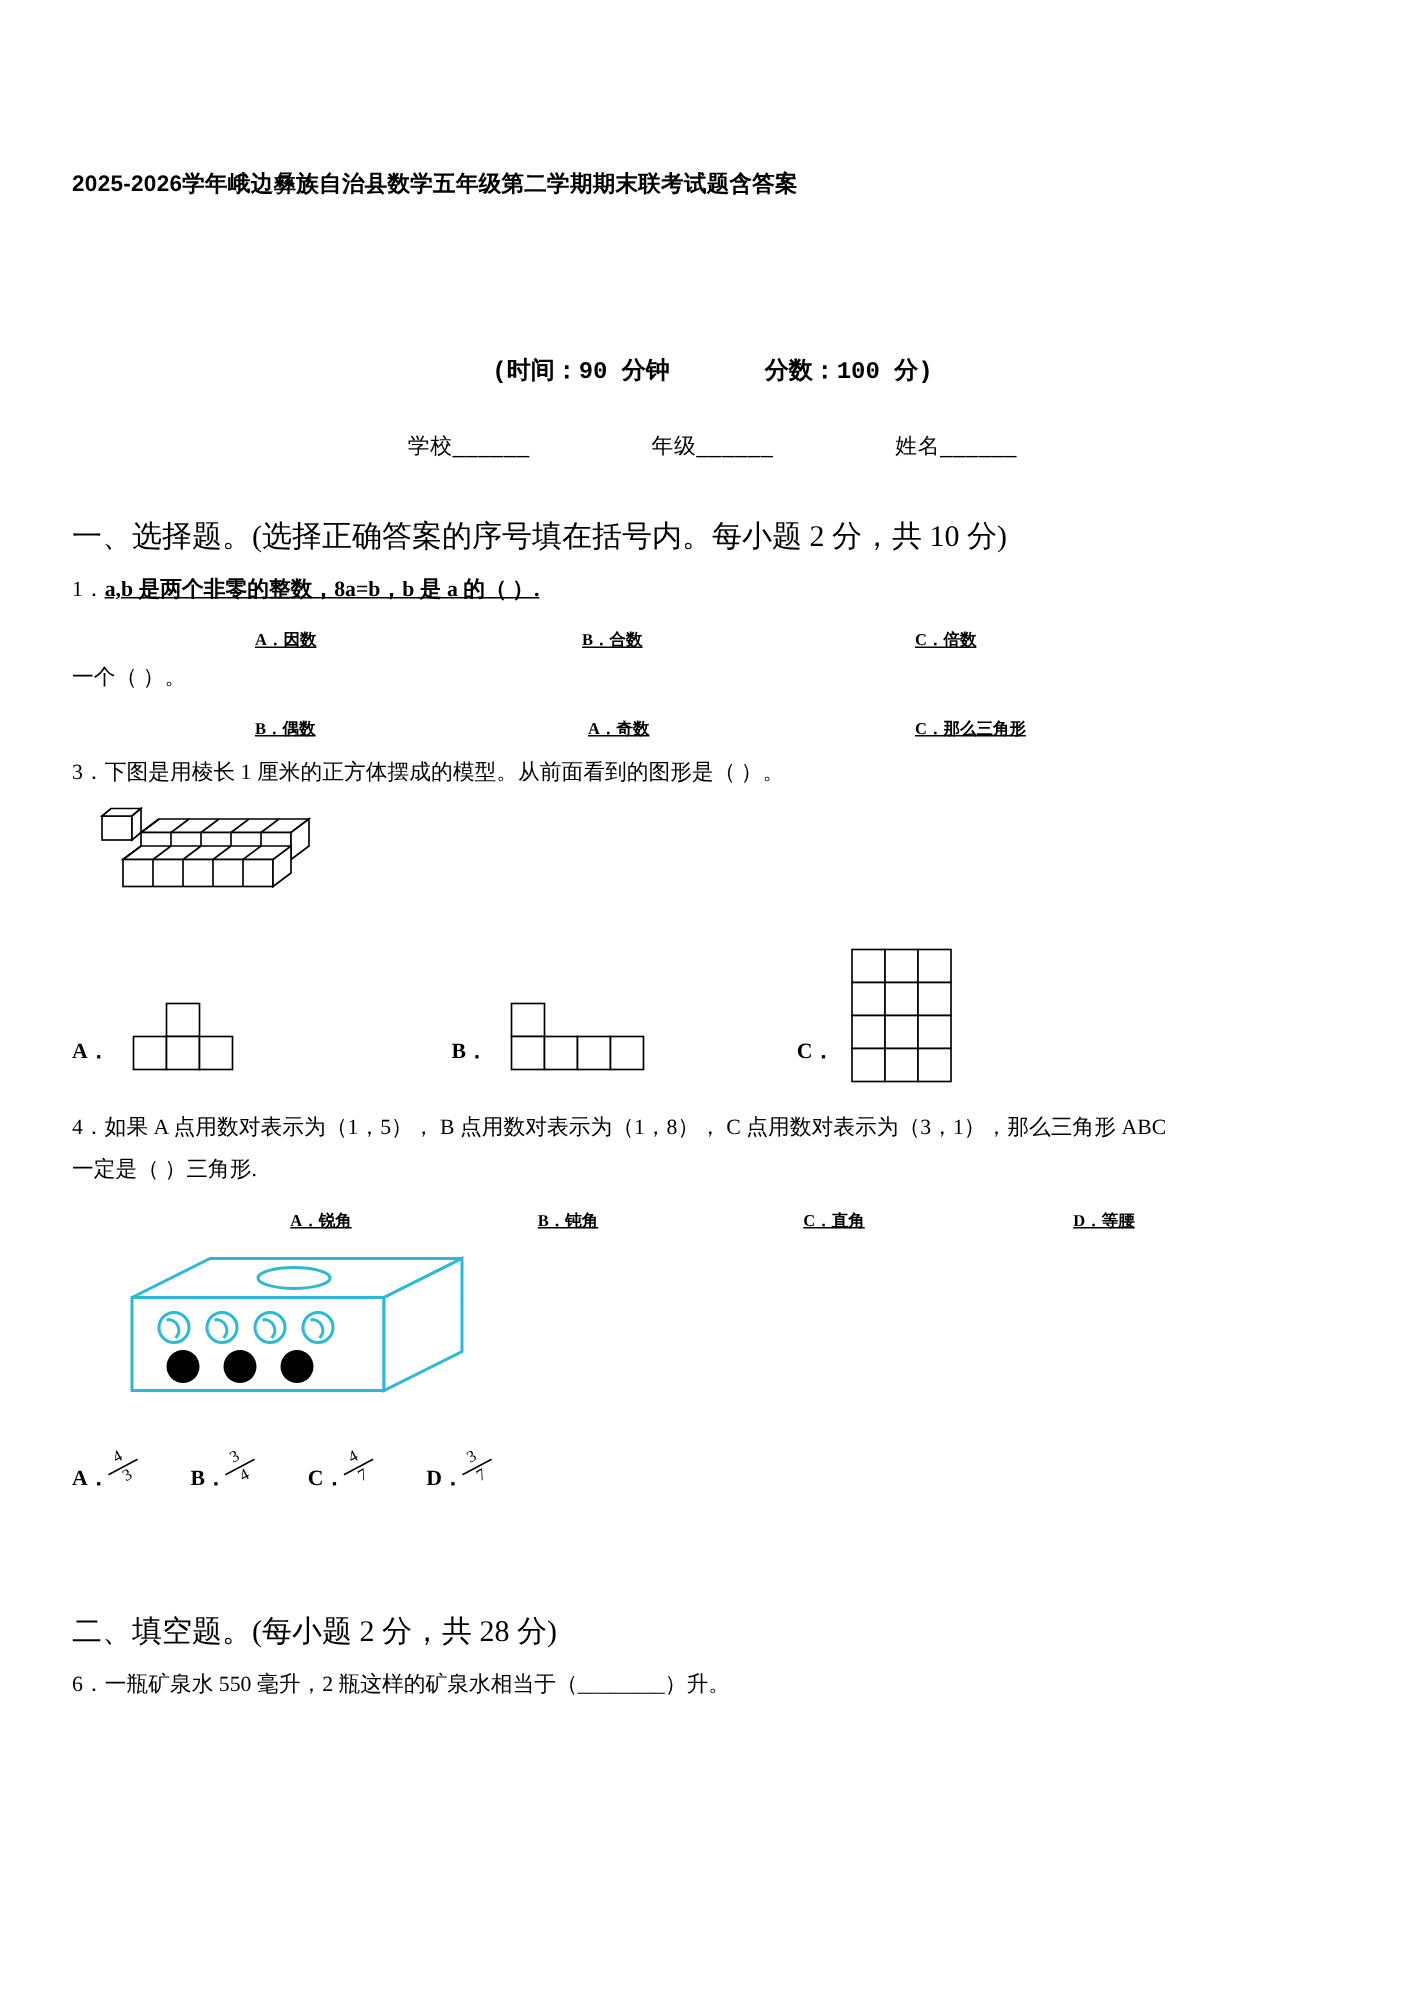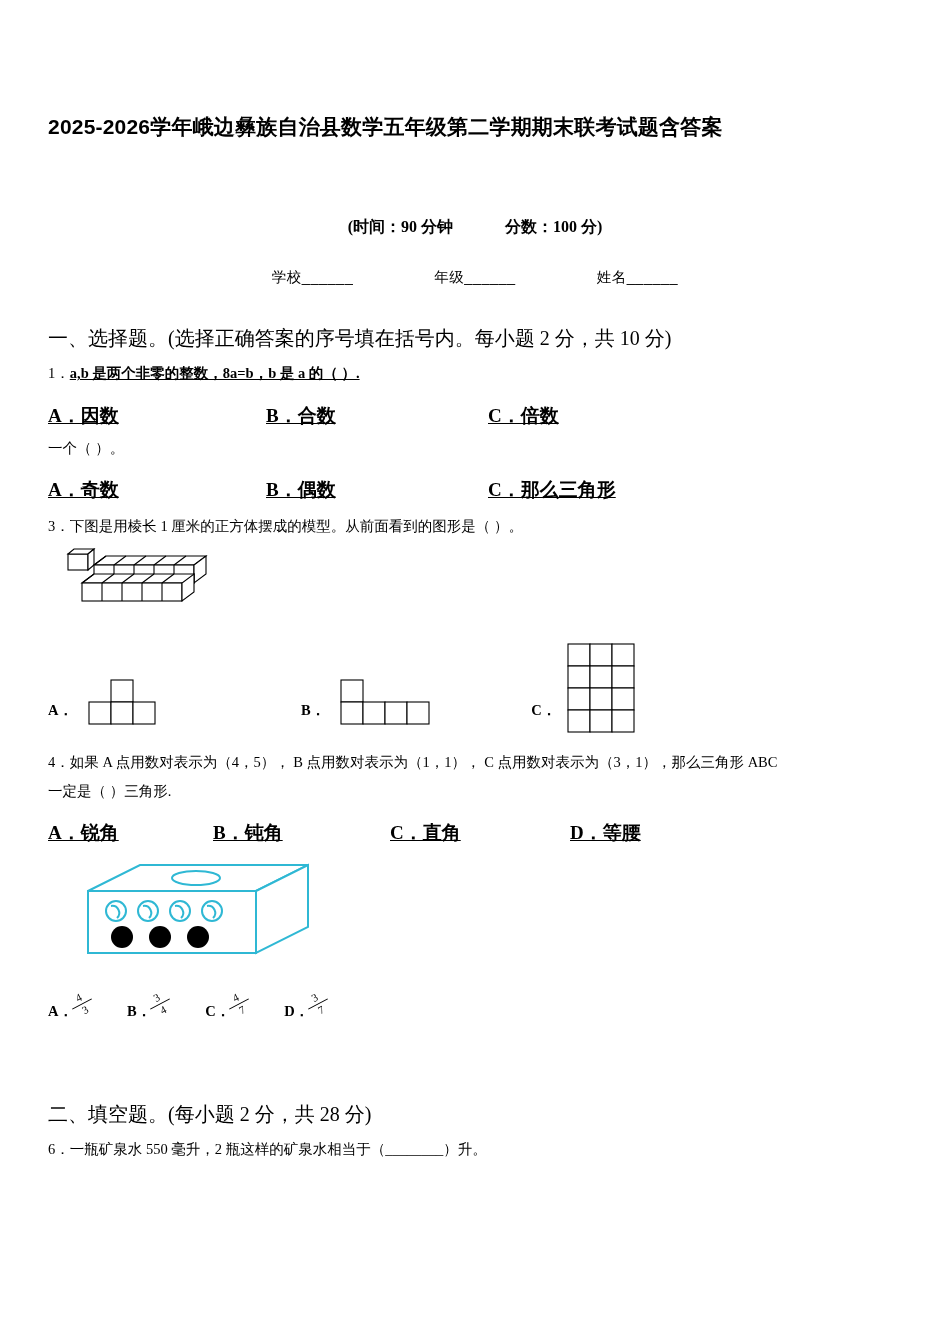--- a/index.html
+++ b/index.html
@@ -17,33 +17,33 @@
   }
   .page {
     width: 950px;
     height: 1344px;
     position: relative;
     box-sizing: border-box;
     padding: 0 48px;
   }
   .doc-title {
     font-family: "Liberation Sans", sans-serif;
-    font-size: 21px;
+    font-size: 15px;
     font-weight: bold;
     letter-spacing: 0.2px;
     margin-top: 112px;
     margin-bottom: 0;
     line-height: 1.4;
   }
   .meta-line {
-    font-family: Liberation Serif, serif;
+    font-family: Liberation Mono, monospace;
     font-size: 16px;
     font-weight: bold;
     text-align: center;
-    margin-top: 76px;
+    margin-top: 104px;
   }
   .meta-line .gap {
     display: inline-block;
     width: 44px;
   }
   .fill-line {
     font-family: "Liberation Sans", sans-serif;
     font-size: 14.5px;
     text-align: center;
     margin-top: 30px;
@@ -62,23 +62,24 @@
     font-size: 14.5px;
     line-height: 1.95;
     margin-top: 4px;
   }
   .q-indent {
     font-size: 14.5px;
     line-height: 1.95;
   }
   .opts {
     display: flex;
-    font-size: 19px;
+    font-size: 11px;
     margin-top: 10px;
     line-height: 1.9;
+    justify-content: center;
   }
   .opts .o {
     display: inline-block;
   }
   .opt-w1 { width: 218px; }
   .opt-w2 { width: 222px; }
   .opt-w3 { width: 170px; }
   .bold { font-weight: bold; text-decoration: underline; }
 
   
@@ -172,22 +173,22 @@
     <span>1．</span><span class="bold">a,b 是两个非零的整数，8a=b，b 是 a 的（    ）.</span>
   </div>
   <div class="opts">
     <span class="o opt-w1 bold">A．因数</span>
     <span class="o opt-w2 bold">B．合数</span>
     <span class="o opt-w3 bold">C．倍数</span>
   </div>
 
   <div class="q-indent">一个（    ）。</div>
   <div class="opts">
+    <span class="o opt-w2 bold">B．偶数</span>
     <span class="o opt-w1 bold">A．奇数</span>
-    <span class="o opt-w2 bold">B．偶数</span>
     <span class="o opt-w3 bold">C．那么三角形</span>
   </div>
 
   <div class="q">
     <span>3．</span><span>下图是用棱长 1 厘米的正方体摆成的模型。从前面看到的图形是（    ）。</span>
   </div>
 
   <div class="fig3">
     <svg width="180" height="72" viewBox="0 0 180 72" xmlns="http://www.w3.org/2000/svg">
       <g fill="#ffffff" stroke="#000000" stroke-width="1.1">
@@ -269,21 +270,21 @@
           <rect x="48" y="48" width="22" height="22"></rect>
           <rect x="4" y="70" width="22" height="22"></rect>
           <rect x="26" y="70" width="22" height="22"></rect>
           <rect x="48" y="70" width="22" height="22"></rect>
         </g>
       </svg>
     </span>
   </div>
 
   <div class="q">
-    <span>4．</span><span>如果 A 点用数对表示为（4，5）， B 点用数对表示为（1，1）， C 点用数对表示为（3，1），那么三角形  ABC</span>
+    <span>4．</span><span>如果 A 点用数对表示为（1，5）， B 点用数对表示为（1，8）， C 点用数对表示为（3，1），那么三角形  ABC</span>
   </div>
   <div class="q-indent">一定是（    ）三角形.</div>
   <div class="opts">
     <span class="o opt-w1 bold" style="width:165px">A．锐角</span>
     <span class="o bold" style="width:177px">B．钝角</span>
     <span class="o bold" style="width:180px">C．直角</span>
     <span class="o bold">D．等腰</span>
   </div>
 
 

